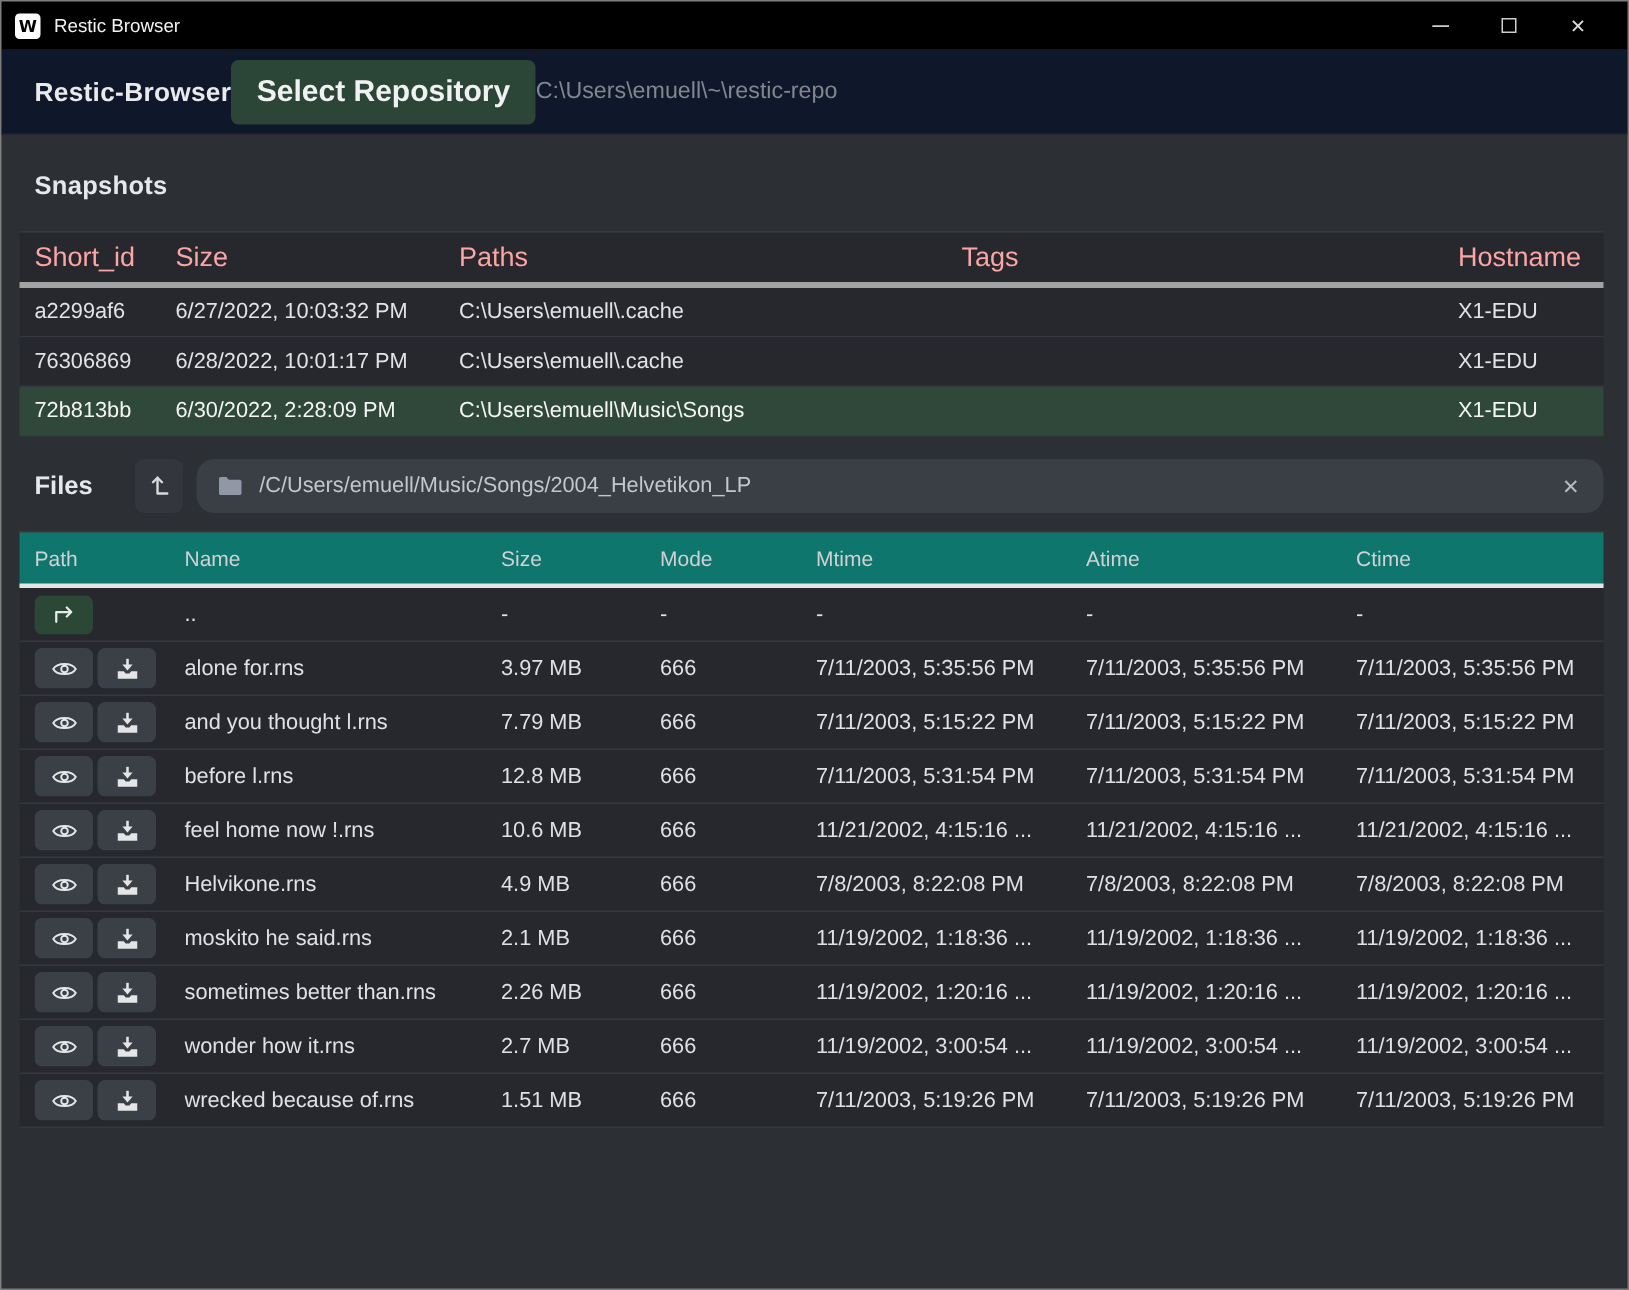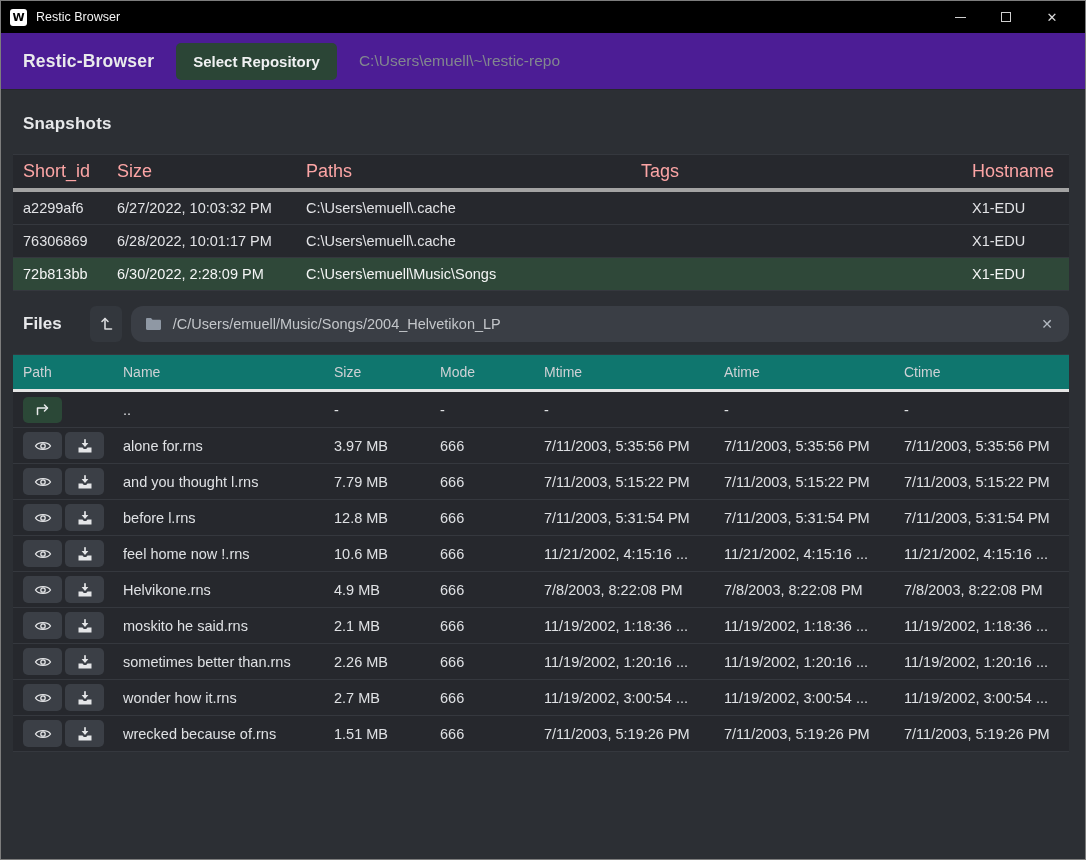--- a/index.html
+++ b/index.html
@@ -31,30 +31,30 @@
   .title-text { color: #f2f2f2; font-size: 12.5px; }
   .win-controls { display: flex; height: 32px; }
   .win-btn { width: 46px; height: 32px; display: flex; align-items: center; justify-content: center; }
   .min-glyph { width: 11px; height: 1px; background: #cfcfcf; border-bottom: 1px solid #cfcfcf; }
   .max-glyph { width: 10px; height: 10px; border: 1px solid #cfcfcf; }
   .close-glyph { color: #dadada; font-size: 13px; line-height: 1; }
   .win-btn.close { margin-right: 10px; }
 
   
   .header {
-    height: 57px; background: #4c1d95;
+    height: 57px; background: #0f172a;
     display: flex; align-items: center;
-    padding: 0 22px; gap: 22px;
+    padding: 0 22px; 
     border-bottom: 1px solid #26282c;
   }
   .app-name { color: #e9eaec; font-size: 17.5px; font-weight: bold; letter-spacing: 0.2px; }
   .btn-green {
     background: #2b4536; color: #f0f1f2;
     border: none; border-radius: 5px;
-    font-family: inherit; font-size: 15px; font-weight: bold;
+    font-family: inherit; font-size: 20px; font-weight: bold;
     padding: 10px 17px; cursor: pointer;
   }
   .repo-path { color: #82878f; font-size: 15.5px; }
 
   
   .section-heading {
     color: #e7e8ea; font-size: 17px; font-weight: bold;
     padding: 24px 6px 20px 22px; letter-spacing: 0.2px;
   }
   .snap-table { margin: 0 16px 0 12px; }

